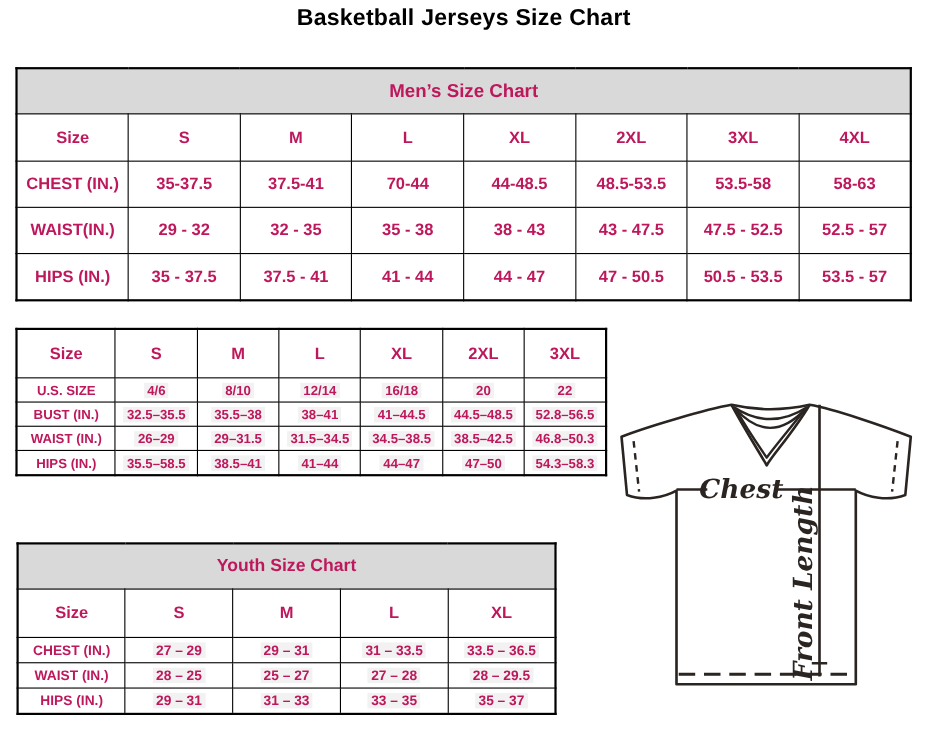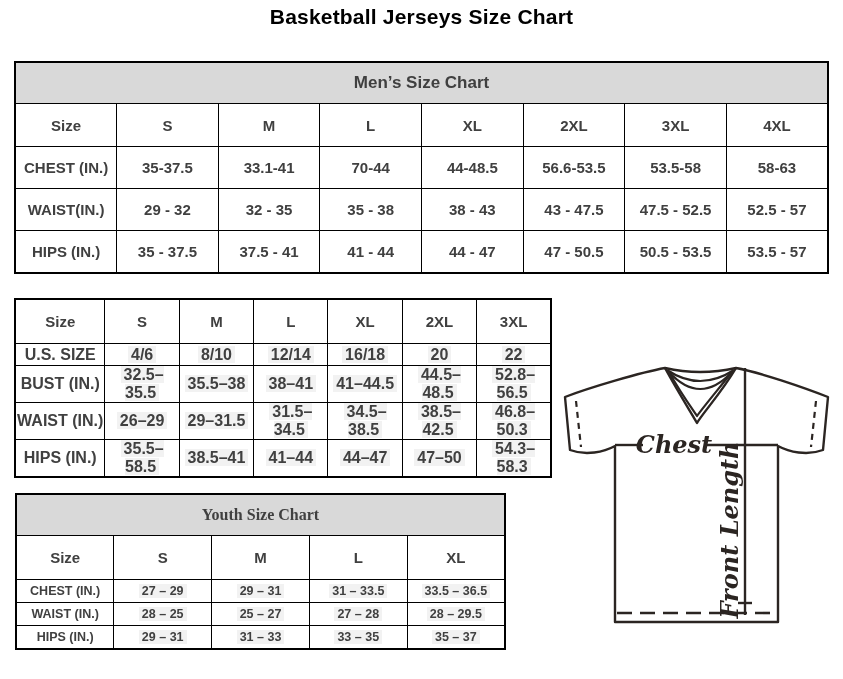--- a/index.html
+++ b/index.html
@@ -6,41 +6,41 @@
   .page{
     position:relative;width:843px;height:670px;background:#ffffff;
     font-family:"Liberation Sans",sans-serif;color:#000;overflow:hidden;
   }
   .page-title{
     position:absolute;top:5px;left:0;width:100%;margin:0;
     text-align:center;font-size:21px;font-weight:bold;letter-spacing:.2px;
   }
   table.size-table{
     position:absolute;border-collapse:collapse;table-layout:fixed;
-    border:2px solid #000;text-align:center;font-weight:bold;color:#404040;
+    border:2px solid #000;text-align:center;font-weight:bold;color:#be185d;
   }
   table.size-table th,table.size-table td{
     border:1px solid #000;padding:0;vertical-align:middle;text-align:center;
   }
   .title-row th{background:#d9d9d9;}
   
   .mens{left:14px;top:61px;width:815px;}
   .mens .title-row th{height:40px;font-size:17px;}
   .mens .cols-row th{height:42px;font-size:15px;}
   .mens tbody td{height:41px;font-size:15px;}
   .mens .label-col{width:14.5%;}
   
   .womens{left:14px;top:298px;width:538px;}
   .womens .title-row th{height:40px;font-size:16px;}
   .womens .cols-row th{height:43px;font-size:15px;}
-  .womens tbody td{height:21px;font-size:16px;}
+  .womens tbody td{height:21px;font-size:12px;}
   .womens .label-col{width:16.5%;}
   
   .youth{left:15px;top:493px;width:491px;}
-  .youth .title-row th{height:40px;font-size:16px;font-family:Liberation Serif, serif;}
+  .youth .title-row th{height:40px;font-size:16px;}
   .youth .cols-row th{height:43px;font-size:15px;}
   .youth tbody td{height:22px;font-size:12.5px;}
   .youth .label-col{width:23%;}
   
   .womens tbody .val,.youth tbody .val{background:#f2f2f2;padding:0 3px;text-align:center;}
   
   .jersey-wrap{position:absolute;left:558px;top:362px;width:276px;height:268px;}
   .jersey-wrap svg{display:block;width:100%;height:100%;}
   .diagram-label{
     font-family:"DejaVu Serif",serif;font-style:italic;font-weight:bold;
@@ -71,24 +71,24 @@
           <th class="size-col">XL</th>
           <th class="size-col">2XL</th>
           <th class="size-col">3XL</th>
           <th class="size-col">4XL</th>
         </tr>
       </thead>
       <tbody>
         <tr>
           <td class="row-label">CHEST (IN.)</td>
           <td><span class="val">35-37.5</span></td>
-          <td><span class="val">33.1-41</span></td>
+          <td><span class="val">37.5-41</span></td>
           <td><span class="val">70-44</span></td>
           <td><span class="val">44-48.5</span></td>
-          <td><span class="val">56.6-53.5</span></td>
+          <td><span class="val">48.5-53.5</span></td>
           <td><span class="val">53.5-58</span></td>
           <td><span class="val">58-63</span></td>
         </tr>
         <tr>
           <td class="row-label">WAIST(IN.)</td>
           <td><span class="val">29 - 32</span></td>
           <td><span class="val">32 - 35</span></td>
           <td><span class="val">35 - 38</span></td>
           <td><span class="val">38 - 43</span></td>
           <td><span class="val">43 - 47.5</span></td>

